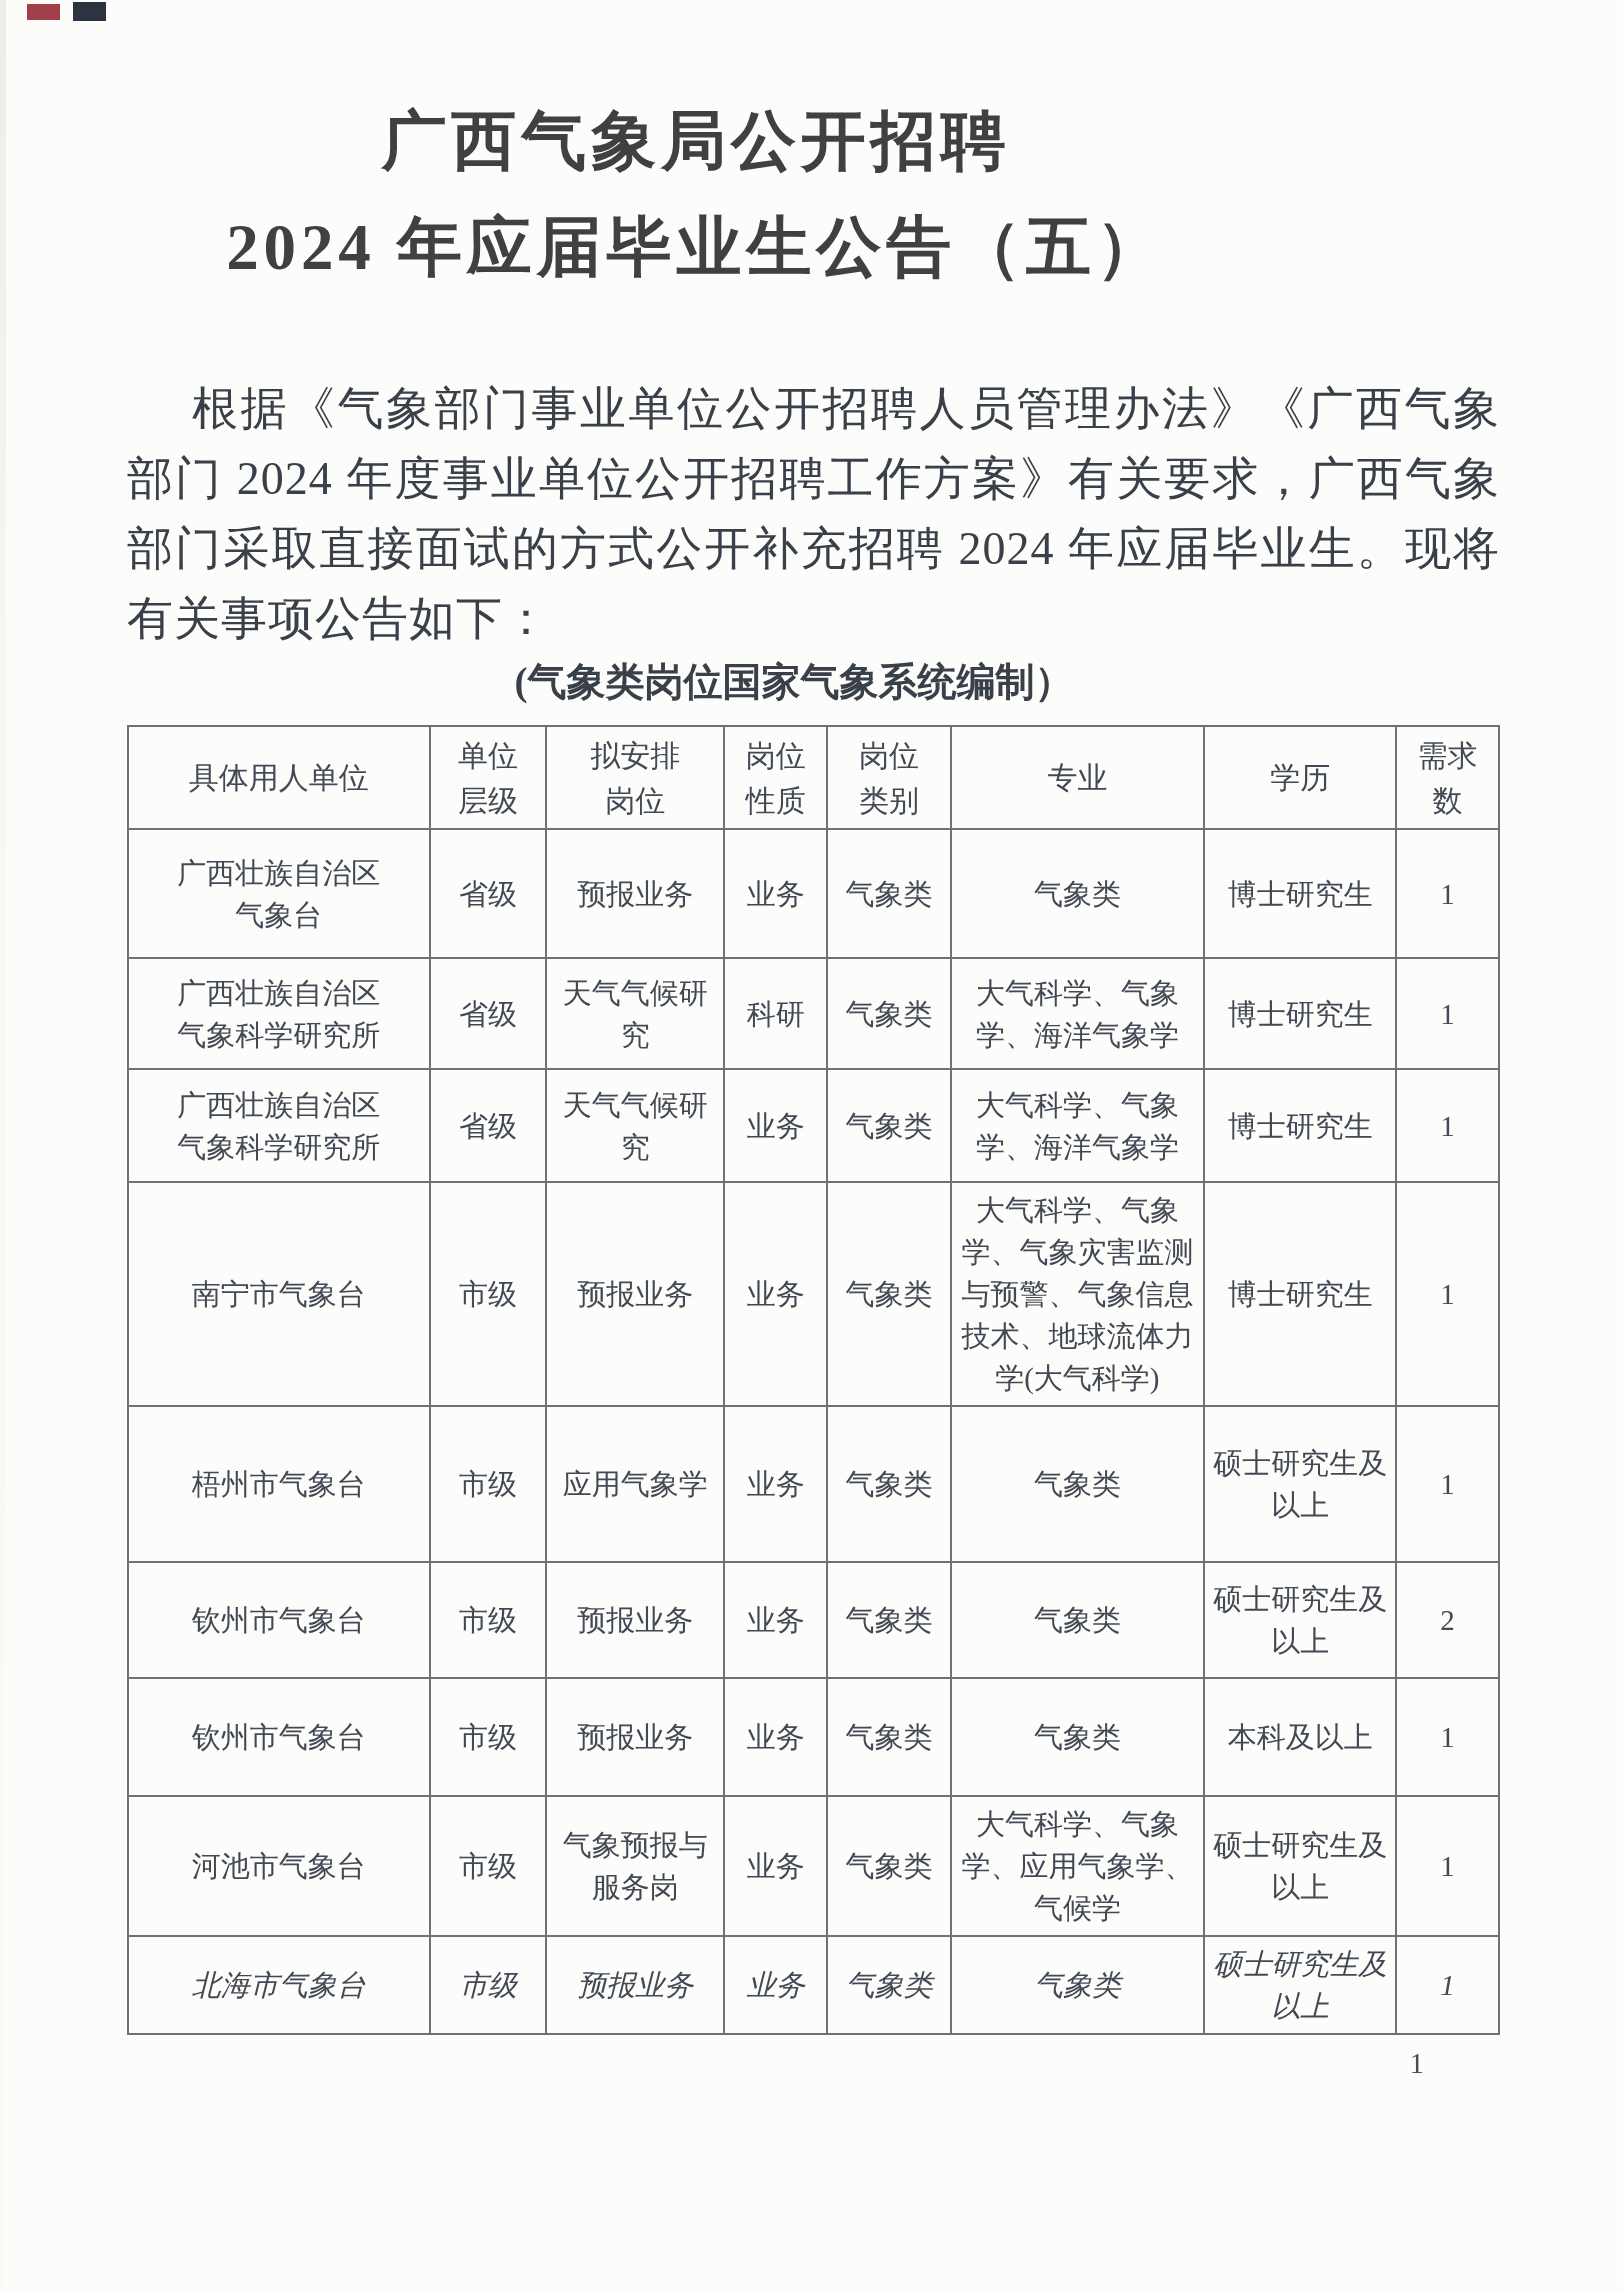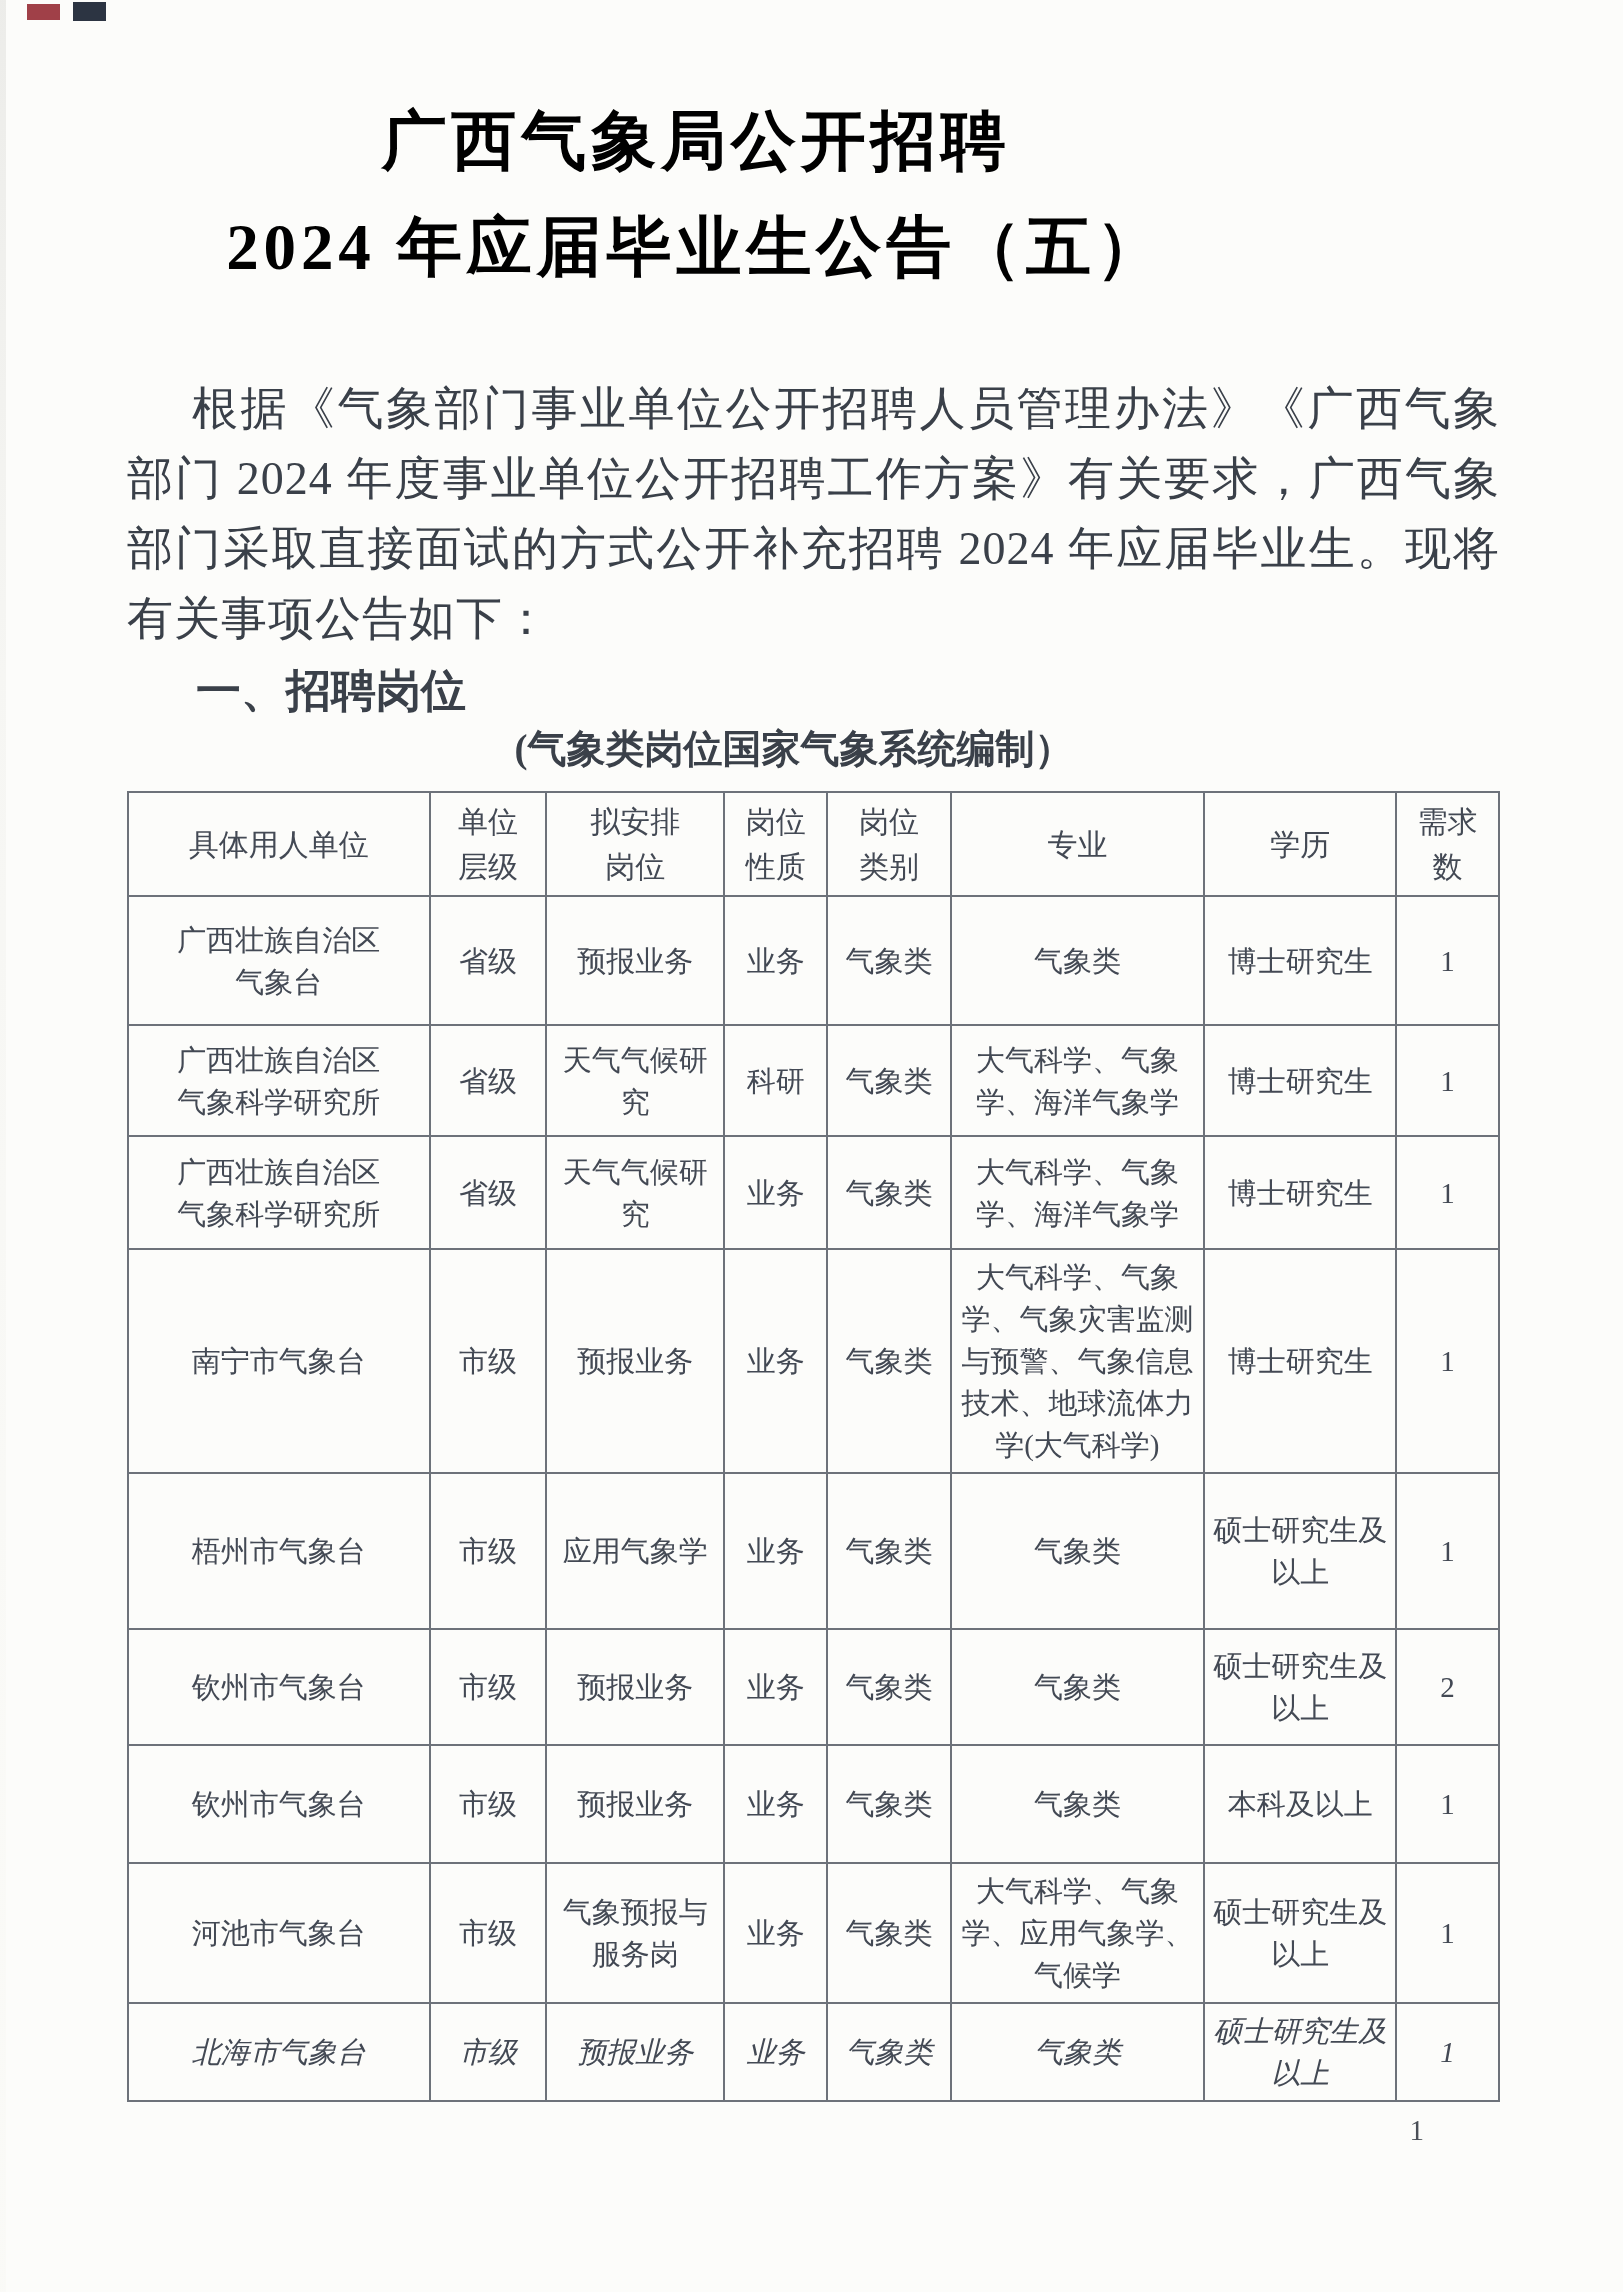--- a/index.html
+++ b/index.html
@@ -22,21 +22,21 @@
   .doc{
     padding:88px 123px 0 127px;
   }
   .title-block{
     margin-right:235px;
     text-align:center;
     font-weight:700;
     font-size:65px;
     letter-spacing:4.9px;
     line-height:106px;
-    color:#000000;
+    color:#404040;
   }
   .para{
     margin-top:74px;
     font-size:46px;
     line-height:70px;
     text-align:justify;
     text-indent:65px;
     letter-spacing:1px;
   }
   .section-heading{
@@ -105,21 +105,20 @@
 
 <div class="doc">
 
   <div class="title-block">
     <div>广西气象局公开招聘</div>
     <div>2024 年应届毕业生公告（五）</div>
   </div>
 
   <div class="para">根据《气象部门事业单位公开招聘人员管理办法》《广西气象部门 2024 年度事业单位公开招聘工作方案》有关要求，广西气象部门采取直接面试的方式公开补充招聘 2024 年应届毕业生。现将有关事项公告如下：</div>
 
-  <div class="section-heading">一、招聘岗位</div>
 
   <div class="tbl-subtitle">(气象类岗位国家气象系统编制）</div>
 
   <table class="recruit-table">
     <colgroup>
       <col style="width:22%">
         <col style="width:8.5%">
         <col style="width:13%">
         <col style="width:7.5%">
       <col style="width:9%">

